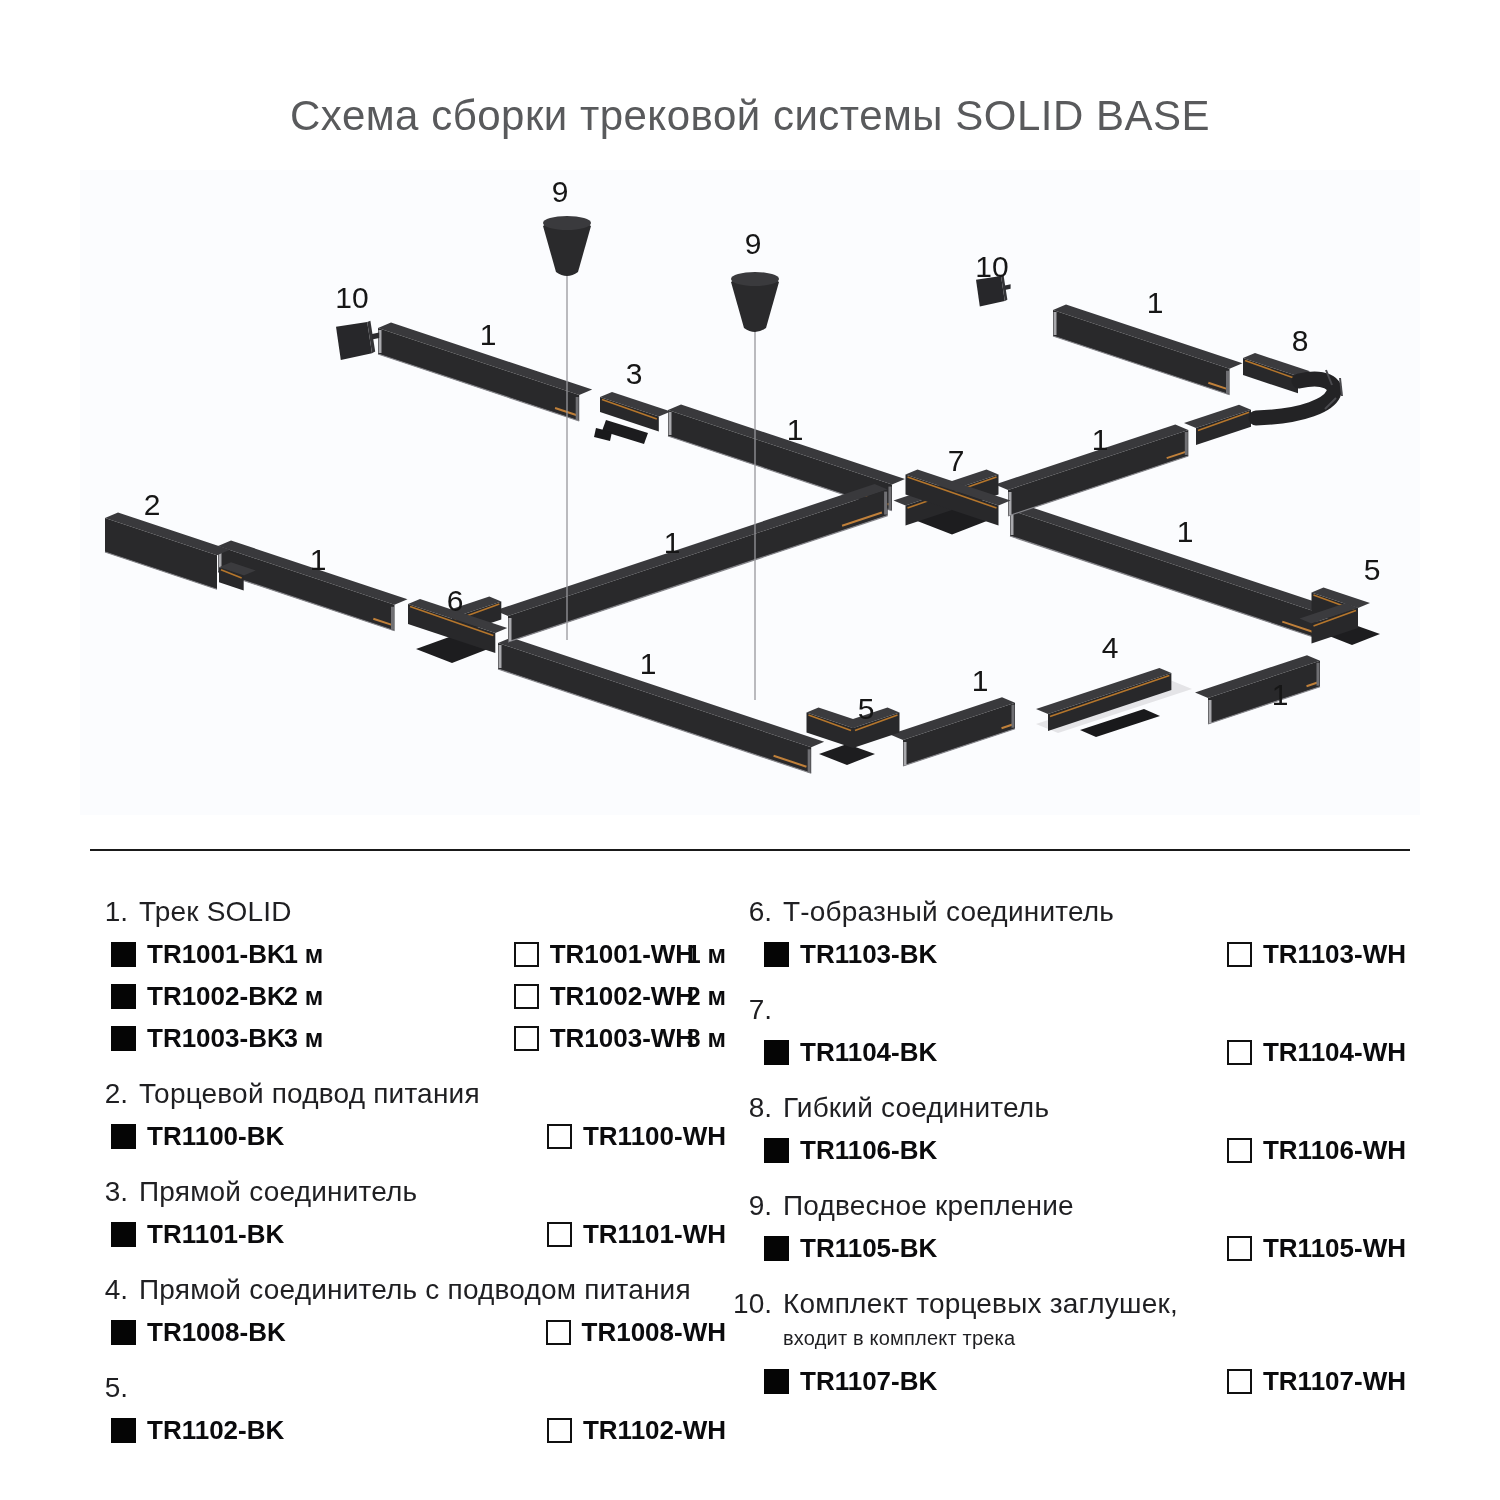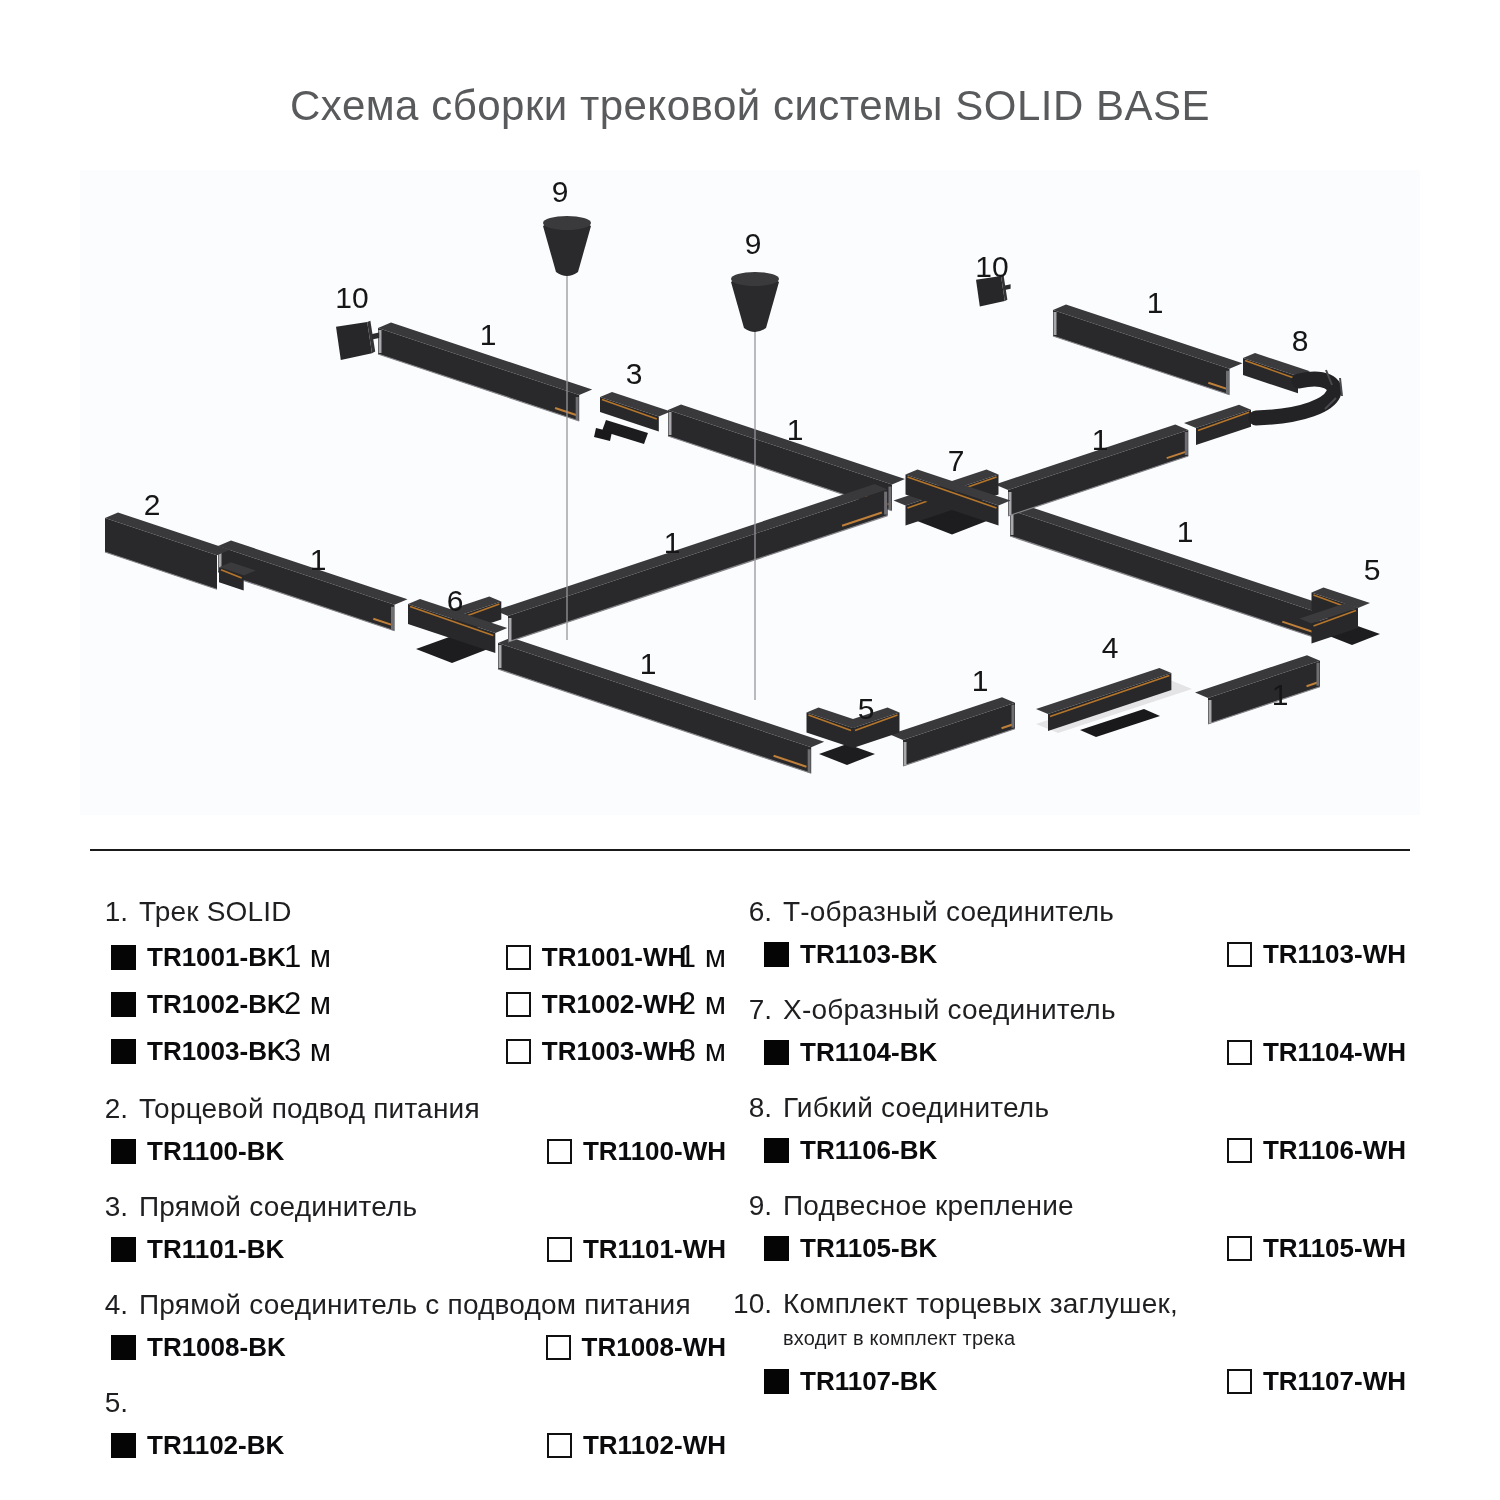--- a/index.html
+++ b/index.html
@@ -1,18 +1,18 @@
 <!DOCTYPE html>
 <html><head>
 <meta charset="utf-8">
 <style>
   html,body{margin:0;padding:0;}
   body{width:1500px;height:1500px;background:#ffffff;position:relative;
        font-family:"Liberation Sans",sans-serif;overflow:hidden;}
-  .title{position:absolute;top:82px;left:0;width:1500px;text-align:center;
+  .title{position:absolute;top:92px;left:0;width:1500px;text-align:center;
          font-size:42px;font-weight:400;color:#595a5c;letter-spacing:0.5px;}
   .diagram{position:absolute;left:80px;top:170px;width:1340px;height:645px;}
   #diagram-svg{display:block;}
   #diagram-svg text{font-family:"Liberation Sans",sans-serif;font-size:30px;
                     fill:#161616;text-anchor:middle;}
   .divider{position:absolute;left:90px;top:849px;width:1320px;height:0;
            border-top:2px solid #1a1a1a;}
   .legend-col{position:absolute;top:895px;}
   .legend-left{left:96px;width:630px;}
   .legend-right{left:726px;width:680px;}
@@ -28,21 +28,21 @@
   .legend-left .row{margin-left:15px;}
   .legend-right .row{margin-left:38px;}
   .grp{display:flex;align-items:center;flex:none;}
   .legend-left .grp.first{width:272px;}
   .legend-right .grp.first{width:218px;}
   .sw{width:25px;height:25px;flex:none;}
   .sw-bk{background:#050505;}
   .sw-wh{background:#ffffff;border:2.5px solid #101010;box-sizing:border-box;}
   .code{font-weight:bold;font-size:26px;color:#0b0b0d;margin-left:11px;white-space:nowrap;}
   .code.sized{width:131px;}
-  .size{font-weight:normal;font-size:31px;color:#0b0b0d;margin-left:6px;white-space:nowrap;}
+  .size{font-weight:bold;font-size:25px;color:#0b0b0d;margin-left:6px;white-space:nowrap;}
 </style>
 </head>
 <body>
 
 <div class="title">Схема сборки трековой системы SOLID BASE</div>
 
 <div class="diagram">
   <svg id="diagram-svg" width="1340" height="645" viewBox="80 170 1340 645">
     <rect x="80" y="170" width="1340" height="645" fill="#fbfcfe"></rect>
     <g id="parts">
@@ -329,21 +329,20 @@
       <span class="grp">
         <span class="sw sw-wh"></span>
         <span class="code">TR1103-WH</span>
       </span>
     </div>
   </div>
 
   <div class="item">
     <div class="ihead">
       <span class="num">7.</span>
-      <span class="iname">Х-образный соединитель</span>
     </div>
     <div class="row">
       <span class="grp first">
         <span class="sw sw-bk"></span>
         <span class="code">TR1104-BK</span>
       </span>
       <span class="grp">
         <span class="sw sw-wh"></span>
         <span class="code">TR1104-WH</span>
       </span>

